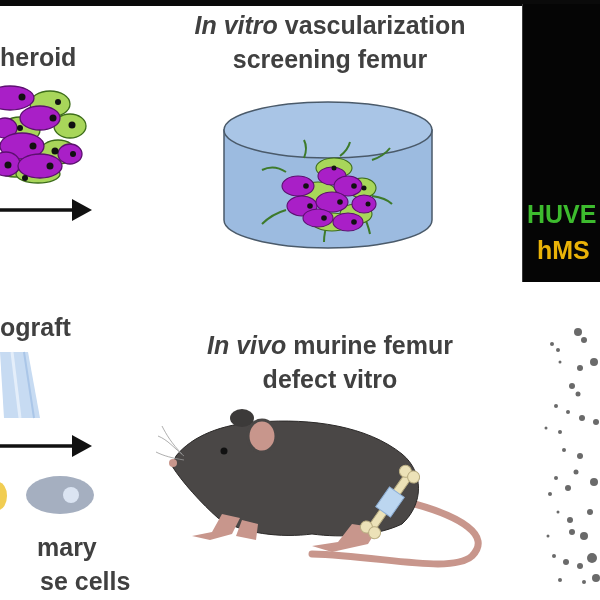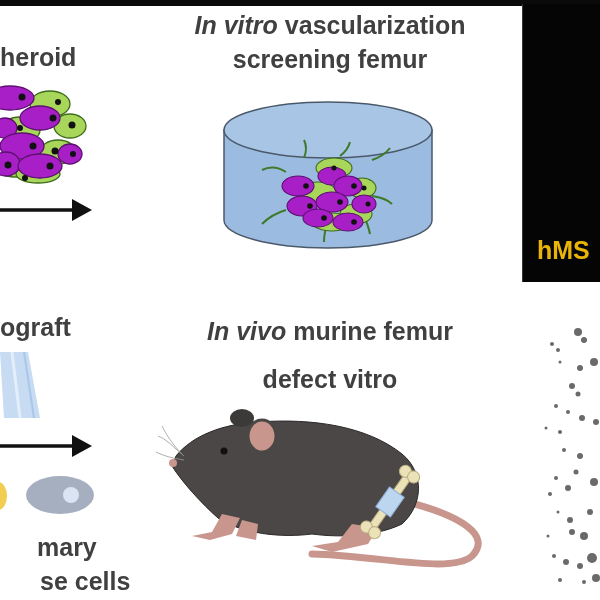--- a/index.html
+++ b/index.html
@@ -115,20 +115,21 @@
         <circle cx="42" cy="60" r="2.8"></circle>
         <circle cx="72" cy="64" r="2.8"></circle>
       <circle cx="52" cy="10" r="2.5"></circle>
         <circle cx="86" cy="46" r="2.5"></circle>
         <circle cx="82" cy="30" r="2.5"></circle>
     </g>
   </g>
 </svg>
 
 <div class="dark-panel">
+  <div class="panel-text" style="top:196px;color:#3dbb2e;">HUVE</div>
   <div class="panel-text" style="top:232px;left:14px;color:#eab308;">hMS</div>
 </div>
 
 <div class="label" style="left:0;top:312px;">ograft</div>
 
 <svg style="left:0;top:352px;" width="45" height="68" viewBox="0 0 45 68">
   <polygon points="0,0 28,0 40,66 4,66" fill="#c7dbf2"></polygon>
   <line x1="12" y1="0" x2="20" y2="66" stroke="#e4eefa" stroke-width="3"></line>
   <line x1="24" y1="0" x2="34" y2="66" stroke="#aac6e8" stroke-width="2"></line>
 </svg>
@@ -140,21 +141,21 @@
 
 <svg style="left:0;top:474px;" width="100" height="44" viewBox="0 0 100 44">
   <ellipse cx="-2" cy="22" rx="9" ry="14" fill="#f1cd52"></ellipse>
   <ellipse cx="60" cy="21" rx="34" ry="19" fill="#a5afc0"></ellipse>
   <circle cx="71" cy="21" r="8" fill="#dbe4f2"></circle>
 </svg>
 
 <div class="label" style="left:0;top:532px;padding-left:37px;">mary</div>
 <div class="label" style="left:0;top:566px;padding-left:40px;">se cells</div>
 
-<div class="label" style="left:150px;top:316px;width:360px;">
+<div class="label" style="left:150px;top:330px;width:360px;">
   <i>In vivo</i><span> murine femur</span>
 </div>
 <div class="label" style="left:150px;top:364px;width:360px;">defect vitro</div>
 
 <svg style="left:162px;top:406px;" width="330" height="170" viewBox="0 0 330 170">
 
   <path d="M245 96 C300 110, 330 130, 310 150 C290 168, 220 150, 150 148" fill="none" stroke="#c8968c" stroke-width="7" stroke-linecap="round"></path>
 
   <path d="M14 50 C30 30, 60 18, 96 16 C150 12, 205 20, 240 48 C262 66, 262 98, 240 118 C215 130, 180 132, 150 128 C120 132, 80 128, 56 112 C40 98, 20 76, 10 60 Z" fill="#4a4746" stroke="#2b2928" stroke-width="1"></path>
 

